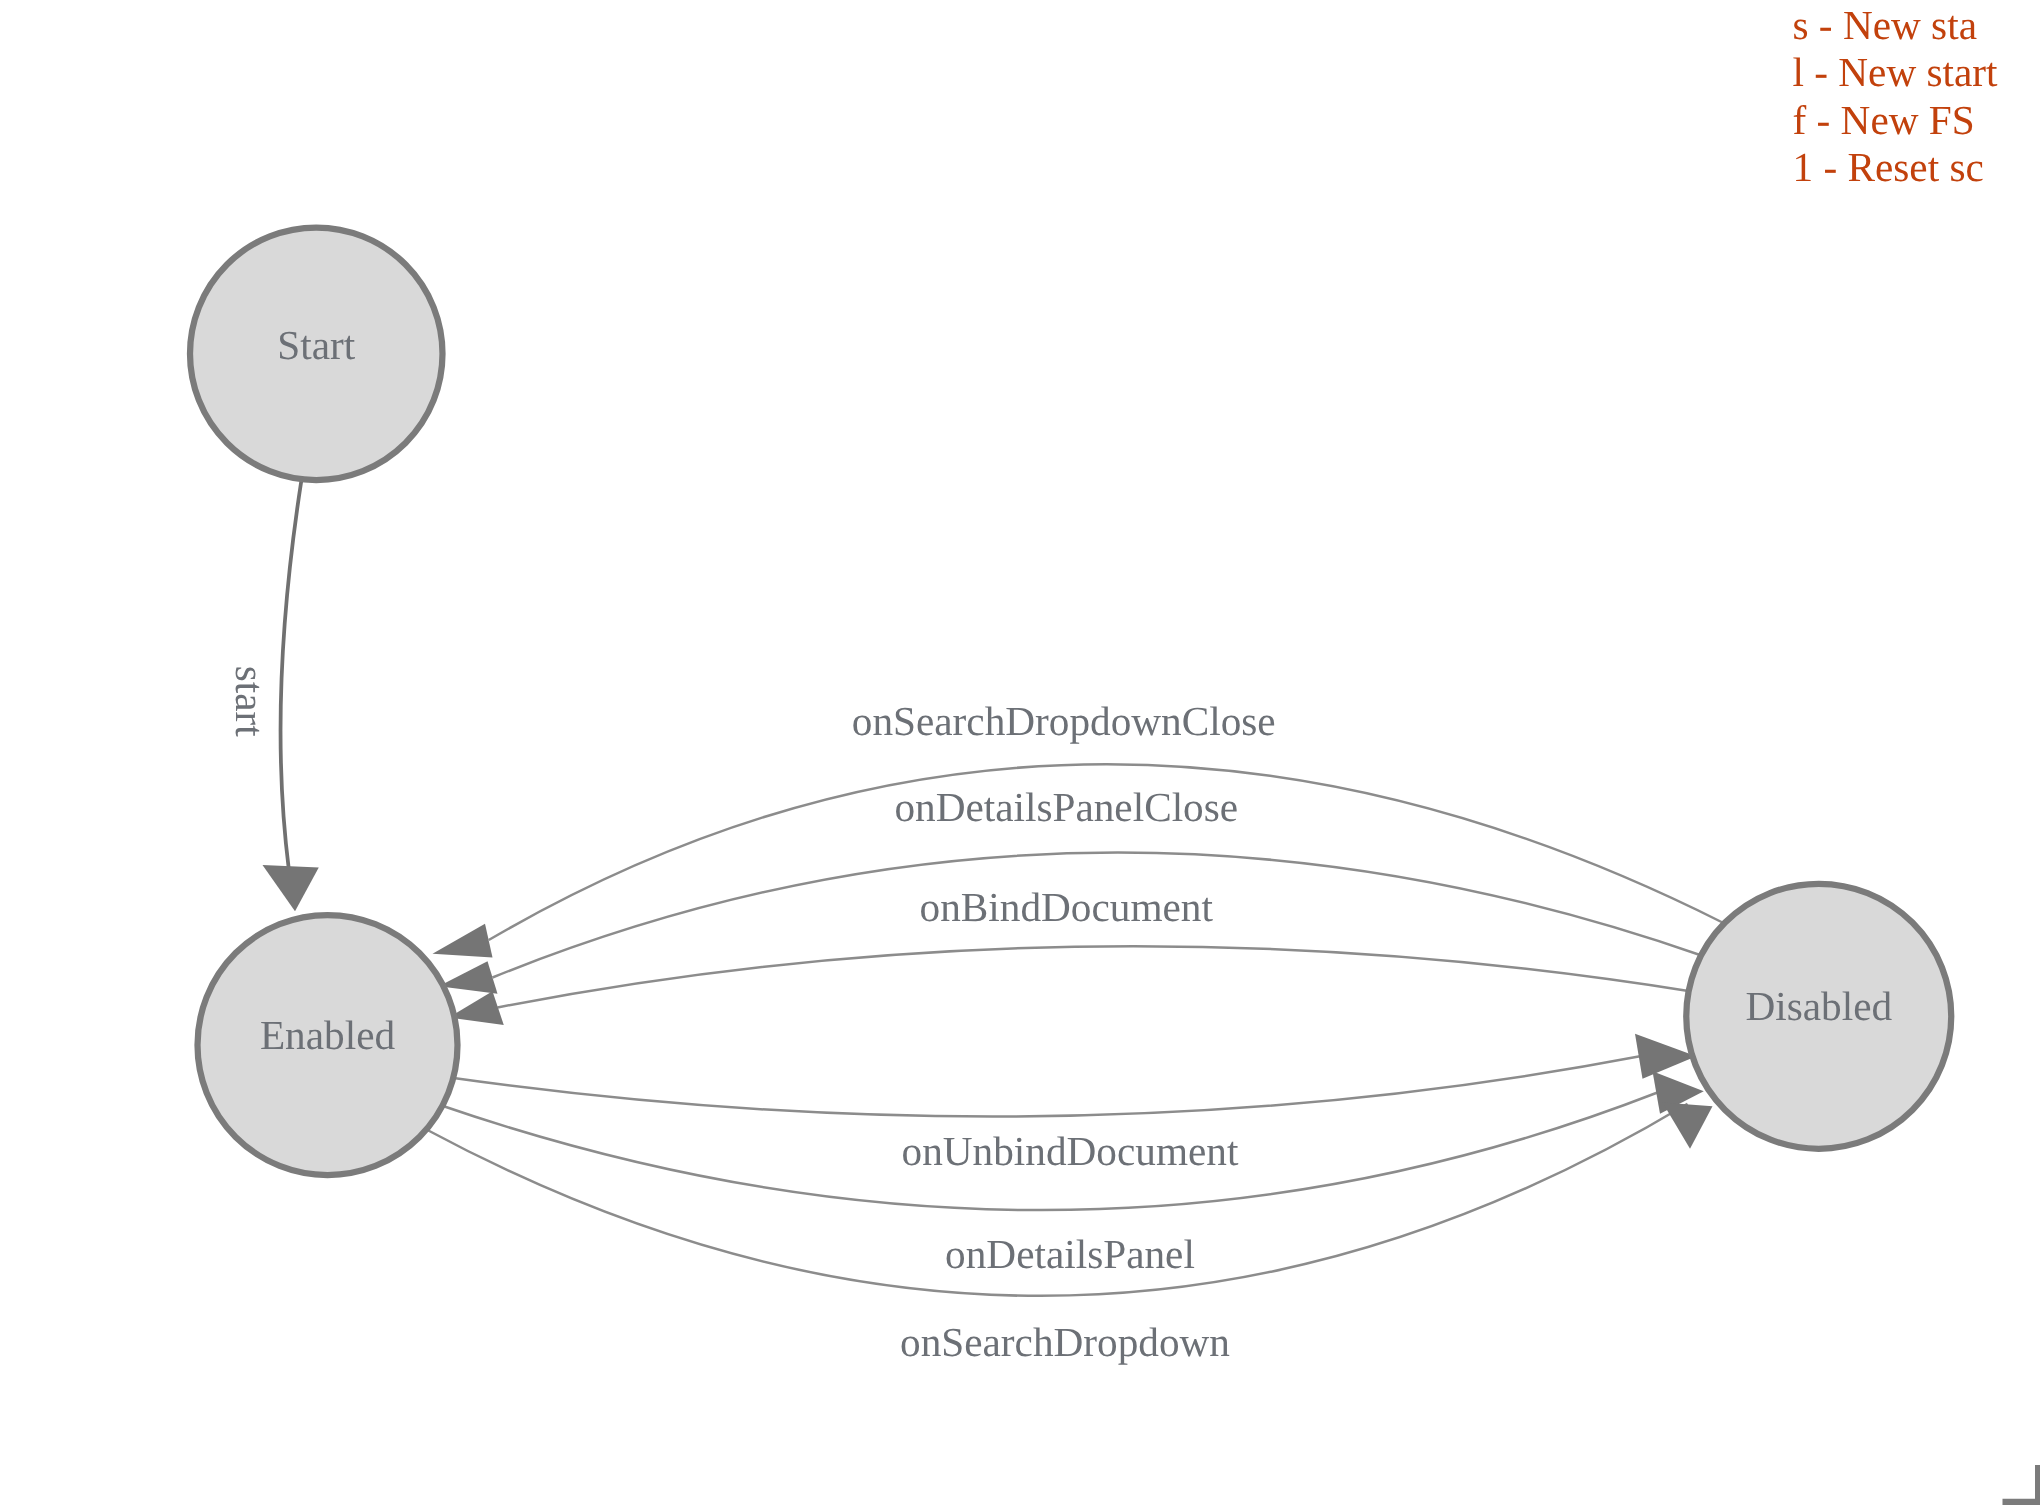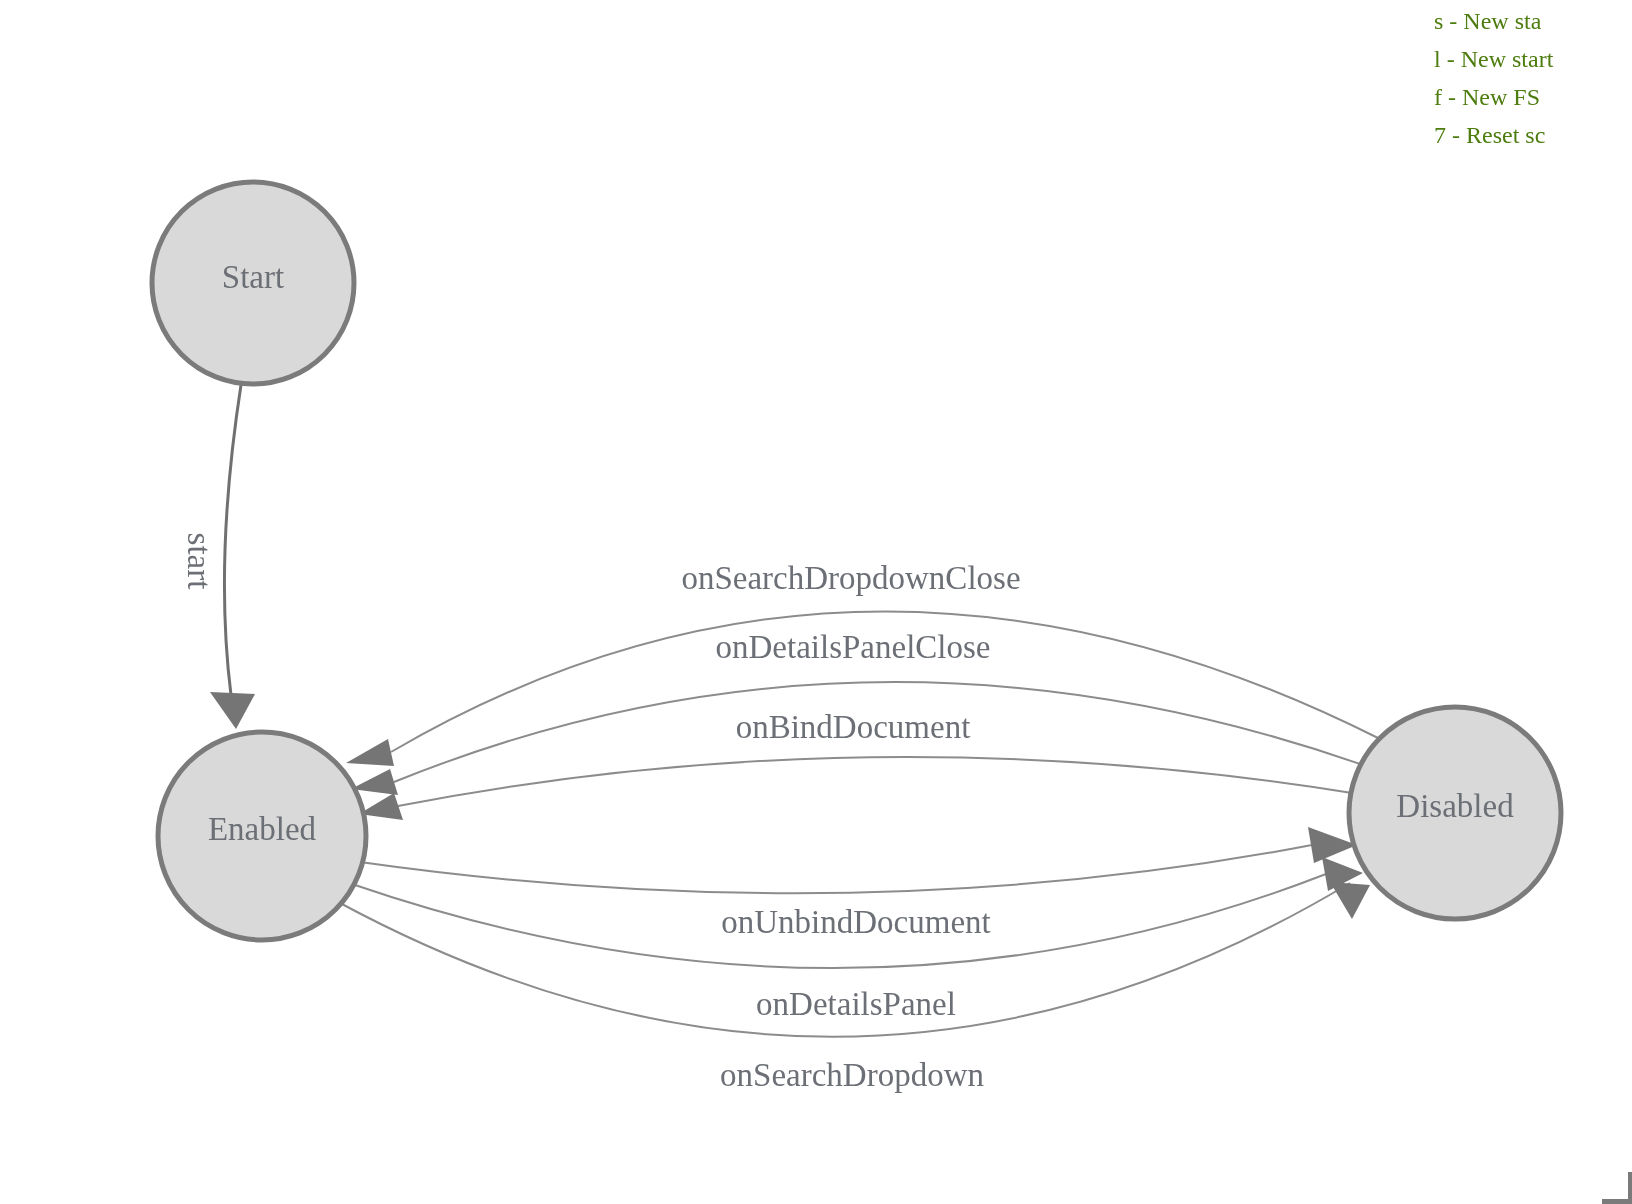--- a/index.html
+++ b/index.html
@@ -34,23 +34,23 @@
   }
   .label-group text {
     font-family: "Liberation Serif", "DejaVu Serif", serif;
     font-size: 33px;
   }
   .legend {
     position: absolute;
     left: 1434px;
     top: 2px;
     white-space: nowrap;
-    font-size: 24px;
+    font-size: 33px;
     line-height: 38px;
-    color: #4d7c0f;
+    color: #c2410c;
   }
   .legend div {
     height: 38px;
   }
   .corner-el {
     position: absolute;
     background: #7b7b7b;
   }
   .corner-el.vert  { left: 1628px; top: 1172px; width: 4px;  height: 32px; }
   .corner-el.horiz { left: 1602px; top: 1199px; width: 30px; height: 5px;  }
@@ -100,19 +100,19 @@
       <text x="856" y="922">onUnbindDocument</text>
       <text x="856" y="1004">onDetailsPanel</text>
       <text x="852" y="1075">onSearchDropdown</text>
     </g>
   </svg>
 
   <div class="legend">
     <div>s - New sta</div>
     <div>l - New start</div>
     <div>f - New FS</div>
-    <div>7 - Reset sc</div>
+    <div>1 - Reset sc</div>
   </div>
 
   <div class="corner-el vert"></div>
   <div class="corner-el horiz"></div>
 
 </div>
 
 </body></html>

